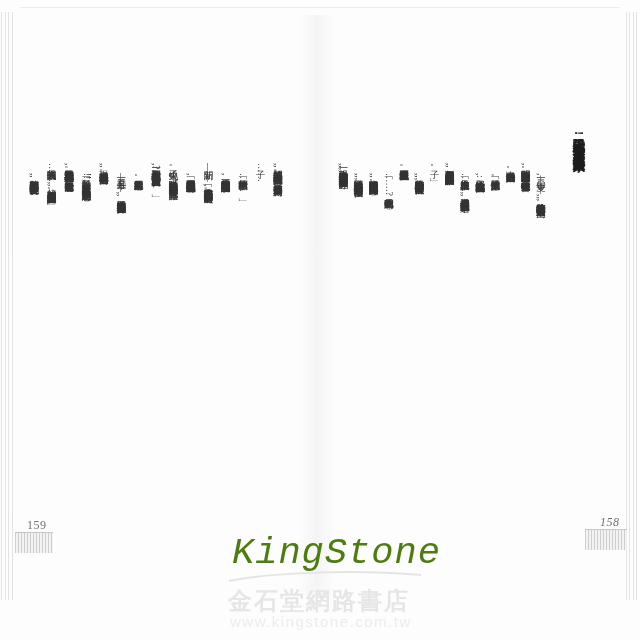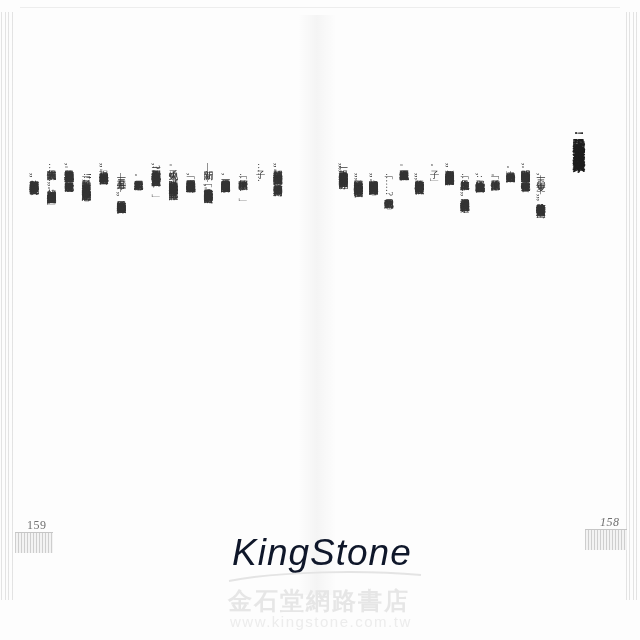--- a/index.html
+++ b/index.html
@@ -48,22 +48,22 @@
   .pagenum{
     position:absolute;font-size:12px;color:#6f6f6f;letter-spacing:0.5px;
     font-family:"Liberation Serif","DejaVu Serif",serif;
   }
   .pagenum-left{left:27px;top:518px;}
   .pagenum-right{left:600px;top:515px;font-style:italic;}
   
   .wm{position:absolute;pointer-events:none;}
   .wm-brand{
     left:232px;top:532px;width:200px;
-    font-family:Liberation Sans, sans-serif;
-    font-style:italic;font-size:37px;color:#0f172a;letter-spacing:1px;
+    font-family:Liberation Mono, monospace;
+    font-style:italic;font-size:37px;color:#4d7c0f;letter-spacing:1px;
   }
   .wm-swoosh{left:225px;top:566px;}
   .wm-store{
     left:228px;top:585px;width:220px;
     font-family:"Liberation Sans","DejaVu Sans",sans-serif;
     font-weight:bold;font-size:24px;color:#e6e6e6;letter-spacing:2px;
   }
   .wm-url{
     left:230px;top:613px;width:220px;
     font-family:"Liberation Sans","DejaVu Sans",sans-serif;

